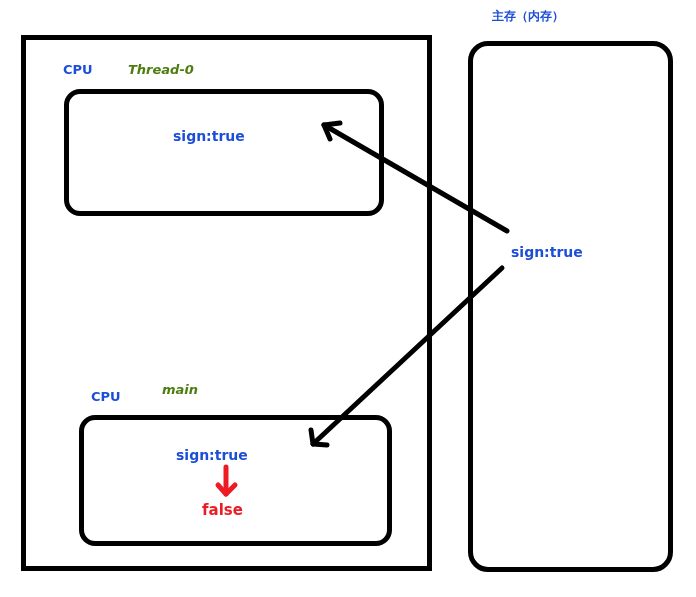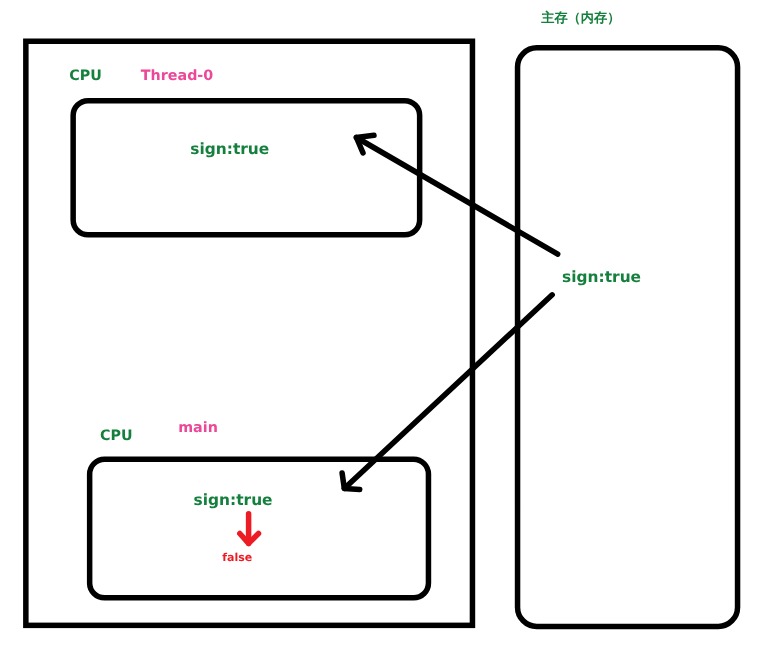--- a/index.html
+++ b/index.html
@@ -1,20 +1,20 @@
 <!DOCTYPE html>
 <html><head>
   <meta charset="utf-8">
   <style>
     html, body { margin: 0; padding: 0; background: #ffffff; }
     body { width: 696px; height: 597px; position: relative; overflow: hidden;
            font-family: "DejaVu Sans", "Liberation Sans", sans-serif; }
     .box { position: absolute; box-sizing: border-box; border: 5px solid #000; background: transparent; }
-    .label { position: absolute; font-weight: bold; font-size: 13px; color: #15803d; white-space: nowrap; line-height: 1; }
-    .gray { color: #ec4899; }
+    .label { position: absolute; font-weight: bold; font-size: 13px; color: #1d4ed8; white-space: nowrap; line-height: 1; }
+    .gray { color: #4d7c0f; font-style: italic; }
     .red { color: #ed1c24; }
     svg.overlay { position: absolute; left: 0; top: 0; width: 696px; height: 597px; pointer-events: none; }
   </style>
 </head>
 <body>
 
 <div class="box" style="left:21px; top:35px; width:411px; height:536px;"></div>
 
 <div class="box" style="left:64px; top:89px; width:320px; height:127px; border-radius:16px;"></div>
 
@@ -26,21 +26,21 @@
 
 <span class="label" style="left:63px; top:63px;">CPU</span>
 <span class="label gray" style="left:128px; top:63px;">Thread-0</span>
 <span class="label" style="left:173px; top:129px; font-size:14px;">sign:true</span>
 
 <span class="label" style="left:511px; top:245px; font-size:14px;">sign:true</span>
 
 <span class="label" style="left:91px; top:390px;">CPU</span>
 <span class="label gray" style="left:162px; top:383px;">main</span>
 <span class="label" style="left:176px; top:448px; font-size:14px;">sign:true</span>
-<span class="label red" style="left:202px; top:503px; font-size:10px;">false</span>
+<span class="label red" style="left:202px; top:503px; font-size:15px;">false</span>
 
 <svg class="overlay" viewBox="0 0 696 597">
   <g stroke="#000" stroke-width="5" stroke-linecap="round" stroke-linejoin="round" fill="none">
     <line x1="507" y1="231" x2="324" y2="125"></line>
     <polyline points="340,123 324,125 330,139"></polyline>
   </g>
   <g stroke="#000" stroke-width="5" stroke-linecap="round" stroke-linejoin="round" fill="none">
     <line x1="502" y1="268" x2="313" y2="444"></line>
     <polyline points="311,430 313,444 327,445"></polyline>
   </g>

